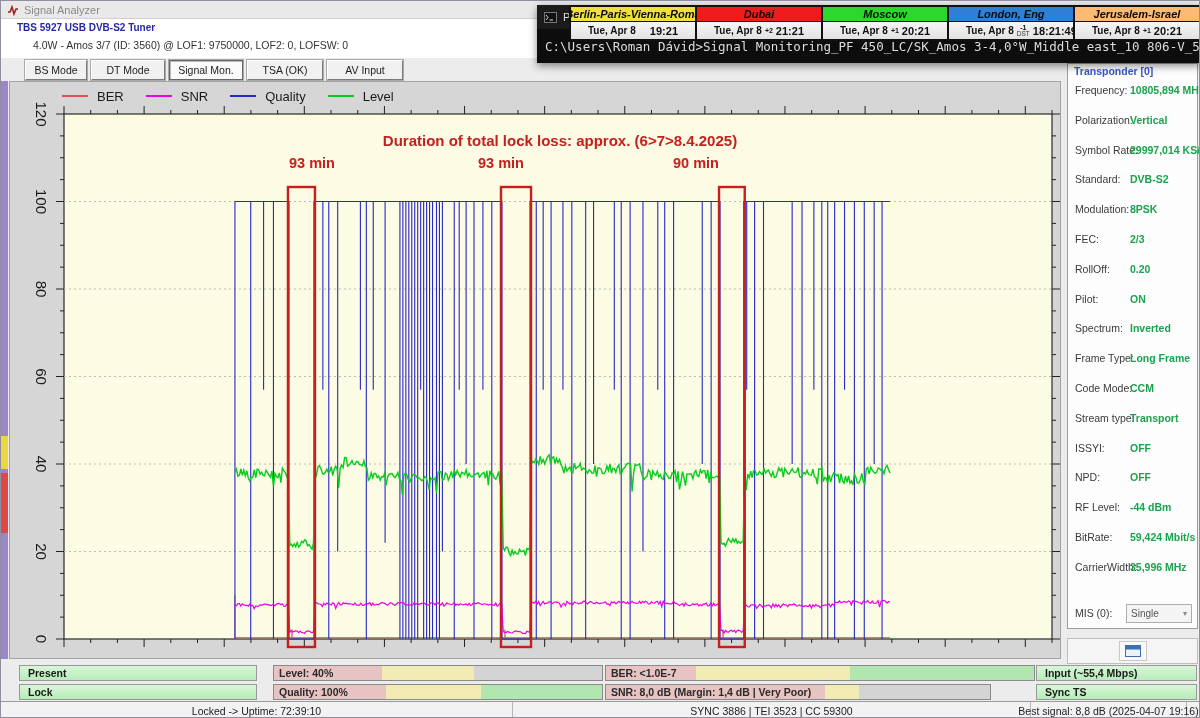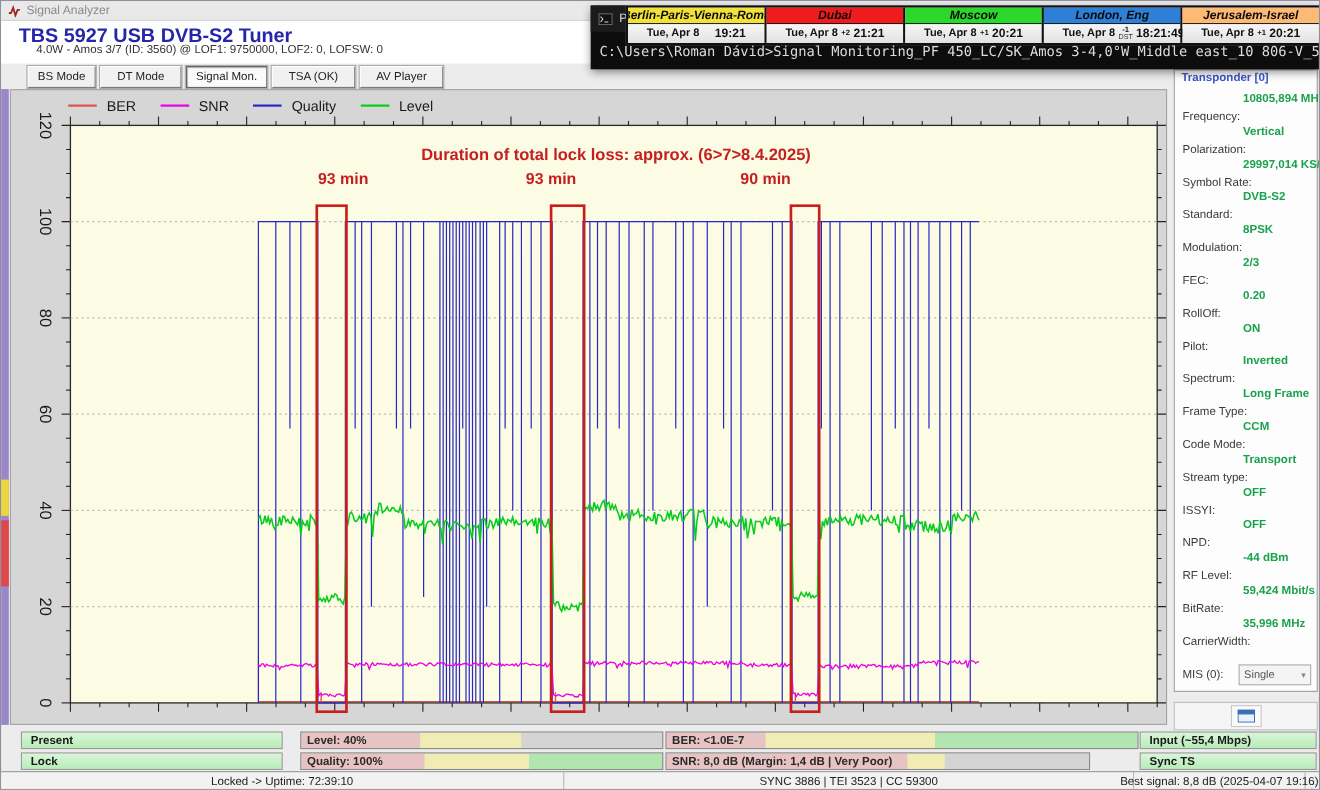--- a/index.html
+++ b/index.html
@@ -7,21 +7,21 @@
   .app{position:relative;width:1200px;height:718px;background:#ececec;
        font-family:"Liberation Sans",sans-serif;overflow:hidden;border:1px solid #8f8fa0;}
 
   
   .titlebar{position:absolute;left:0;top:0;width:1200px;height:18px;background:#e9e9e9;
             display:flex;align-items:center;gap:5px;padding-left:6px;border-bottom:1px solid #d0d0d0;}
   .titlebar .t-text{font-size:11px;color:#8a8a8a;}
 
   
   .info-strip{position:absolute;left:0;top:18px;width:1062px;height:39px;background:#ffffff;}
-  .tuner-name{position:absolute;left:16px;top:3px;font-size:18px;font-weight:bold;color:#2626a8;}
+  .tuner-name{position:absolute;left:16px;top:3px;font-size:10px;font-weight:bold;color:#2626a8;}
   .tuner-sub{position:absolute;left:32px;top:20px;font-size:10.5px;color:#333;}
 
   
   .tabbar{position:absolute;left:0;top:57px;width:1062px;height:23px;background:#ececec;
           display:flex;align-items:center;gap:4px;padding-left:24px;}
   .tab{height:20px;font-family:"Liberation Sans",sans-serif;font-size:10.5px;color:#222;background:#f1f1f1;
        border:1px solid;border-color:#ffffff #7a7a7a #7a7a7a #ffffff;outline:1px solid #aaa;cursor:pointer;padding:0;}
   .tab.active{background:#fafafa;border:1px solid #666;box-shadow:inset 1px 1px 0 #bbb;}
 
   
@@ -39,21 +39,21 @@
   
   .left-strip{position:absolute;left:0;top:80px;width:7px;height:578px;background:#9a86c8;}
   .left-strip .p1{position:absolute;left:0;top:355px;width:7px;height:33px;background:#ecd73f;}
   .left-strip .p2{position:absolute;left:0;top:392px;width:7px;height:60px;background:#e04848;}
 
   
   .sidebar{position:absolute;left:1066px;top:62px;width:131px;height:566px;background:#fdfdfd;
            border:1px solid #9c9c9c;}
   .sb-header{position:absolute;left:6px;top:1px;font-size:10.5px;font-weight:bold;color:#3a56c8;}
   .sb-row{position:absolute;left:0;width:131px;height:16px;}
-  .sb-label{position:absolute;left:7px;top:16px;font-size:10.5px;color:#3a3a3a;}
+  .sb-label{position:absolute;left:7px;top:0;font-size:10.5px;color:#3a3a3a;}
   .sb-value{position:absolute;left:62px;top:0;font-size:10.5px;font-weight:bold;color:#1ba24d;white-space:nowrap;}
   .sb-mis{position:absolute;left:0;top:540px;width:136px;height:20px;}
   .sb-mis .sb-label{top:3px;}
   .mis-select{position:absolute;left:58px;top:0;width:66px;height:19px;background:#f4f4f4;
               border:1px solid #adadad;font-size:10px;color:#555;display:flex;align-items:center;
               justify-content:space-between;padding:0 4px;}
   .side-btn-strip{position:absolute;left:1066px;top:637px;width:131px;height:26px;background:#f5f5f5;
                   border:1px solid #bdbdbd;display:flex;align-items:center;justify-content:center;}
   .side-btn{width:28px;height:20px;background:#fafafa;border:1px solid #c8c8c8;display:flex;
             align-items:center;justify-content:center;cursor:pointer;}
@@ -115,21 +115,21 @@
   <div class="info-strip">
     <div class="tuner-name">TBS 5927 USB DVB-S2 Tuner</div>
     <div class="tuner-sub">4.0W - Amos 3/7 (ID: 3560) @ LOF1: 9750000, LOF2: 0, LOFSW: 0</div>
   </div>
 
   <div class="tabbar">
       <button class="tab" style="width: 62px;">BS Mode</button>
       <button class="tab" style="width: 74px;">DT Mode</button>
       <button class="tab active" style="width: 74px;">Signal Mon.</button>
       <button class="tab" style="width: 76px;">TSA (OK)</button>
-      <button class="tab" style="width: 76px;">AV Player</button>
+      <button class="tab" style="width: 76px;">AV Input</button>
     </div>
 
   <div class="chart-panel">
     <svg id="chart-svg" width="1052" height="578" viewBox="0 0 1052 578">
         <rect x="54" y="32" width="988" height="525" fill="#fcfbe3" stroke="#2a2a2a" stroke-width="1.2"></rect>
         <line x1="54" x2="1042" y1="469.5" y2="469.5" stroke="#bdbdae" stroke-width="1" stroke-dasharray="2 3"></line>
         <line x1="54" x2="1042" y1="382" y2="382" stroke="#bdbdae" stroke-width="1" stroke-dasharray="2 3"></line>
         <line x1="54" x2="1042" y1="294.5" y2="294.5" stroke="#bdbdae" stroke-width="1" stroke-dasharray="2 3"></line>
         <line x1="54" x2="1042" y1="207" y2="207" stroke="#bdbdae" stroke-width="1" stroke-dasharray="2 3"></line>
         <line x1="54" x2="1042" y1="119.5" y2="119.5" stroke="#bdbdae" stroke-width="1" stroke-dasharray="2 3"></line>

